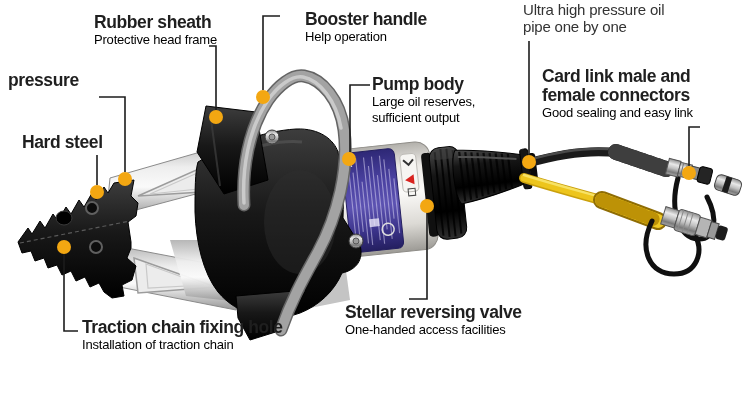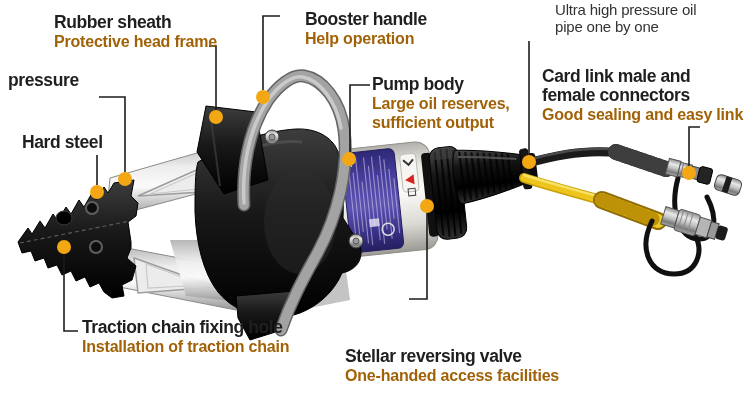--- a/index.html
+++ b/index.html
@@ -4,22 +4,22 @@
 <title>Hydraulic spreader product diagram</title>
 <style>
   html,body{margin:0;padding:0;background:#fff;}
   .stage{
     position:relative;width:744px;height:407px;background:#ffffff;overflow:hidden;
     font-family:"Liberation Sans","DejaVu Sans",sans-serif;
   }
   .stage svg{position:absolute;left:0;top:0;}
   .callout{position:absolute;white-space:nowrap;}
   .c-title{font-weight:bold;font-size:17.5px;line-height:1.08;color:#1f1f1f;letter-spacing:-0.4px;}
-  .c-sub{font-size:16px;line-height:1.22;color:#a16207;letter-spacing:-0.2px;font-weight:bold;}
-  .c-plain{font-size:15px;line-height:1.16;color:#333333;letter-spacing:-0.2px;margin-left:32px;}
+  .c-sub{font-size:13px;line-height:1.22;color:#000000;letter-spacing:-0.2px;}
+  .c-plain{font-size:15px;line-height:1.16;color:#333333;letter-spacing:-0.2px;}
   .align-right{}
 </style>
 </head>
 <body>
 
 <div class="stage">
 
   <svg width="744" height="407" viewBox="0 0 744 407">
     <defs>
       <linearGradient id="gradAlu" x1="0" y1="0" x2="0" y2="1">
@@ -273,21 +273,21 @@
     <div class="c-sub">Large oil reserves,</div>
     <div class="c-sub">sufficient output</div>
   </div>
 
   <div class="callout" style="left:542px;top:67px;">
     <div class="c-title">Card link male and</div>
     <div class="c-title">female connectors</div>
     <div class="c-sub">Good sealing and easy link</div>
   </div>
 
-  <div class="callout" style="left:345px;top:303px;margin-top:44px;">
+  <div class="callout" style="left:345px;top:303px;">
     <div class="c-title">Stellar reversing valve</div>
     <div class="c-sub">One-handed access facilities</div>
   </div>
 
   <div class="callout" style="left:82px;top:318px;">
     <div class="c-title">Traction chain fixing hole</div>
     <div class="c-sub">Installation of traction chain</div>
   </div>
 
 </div>

